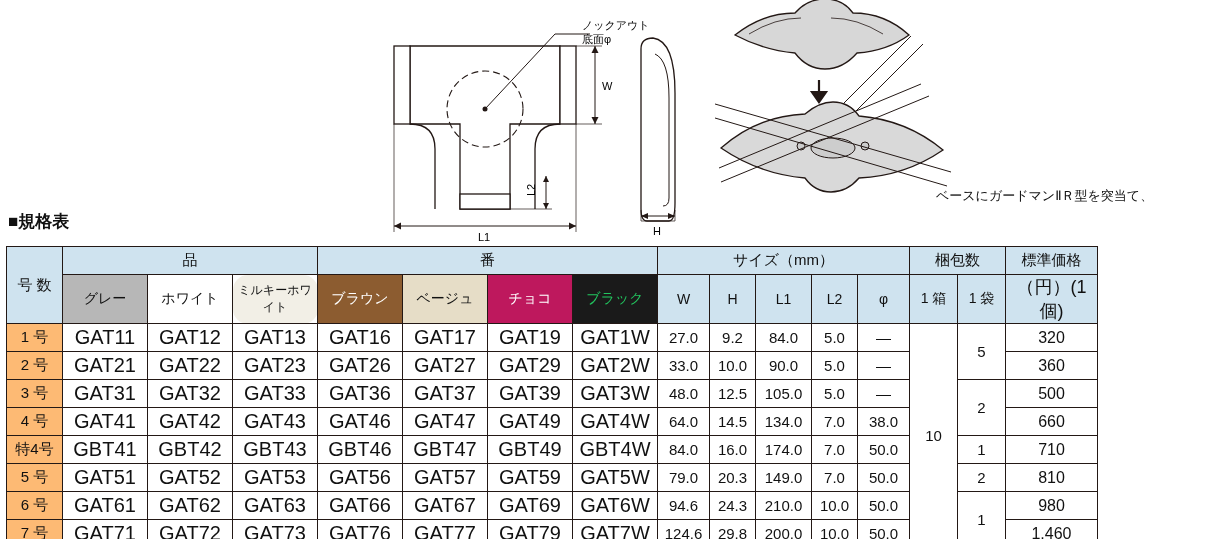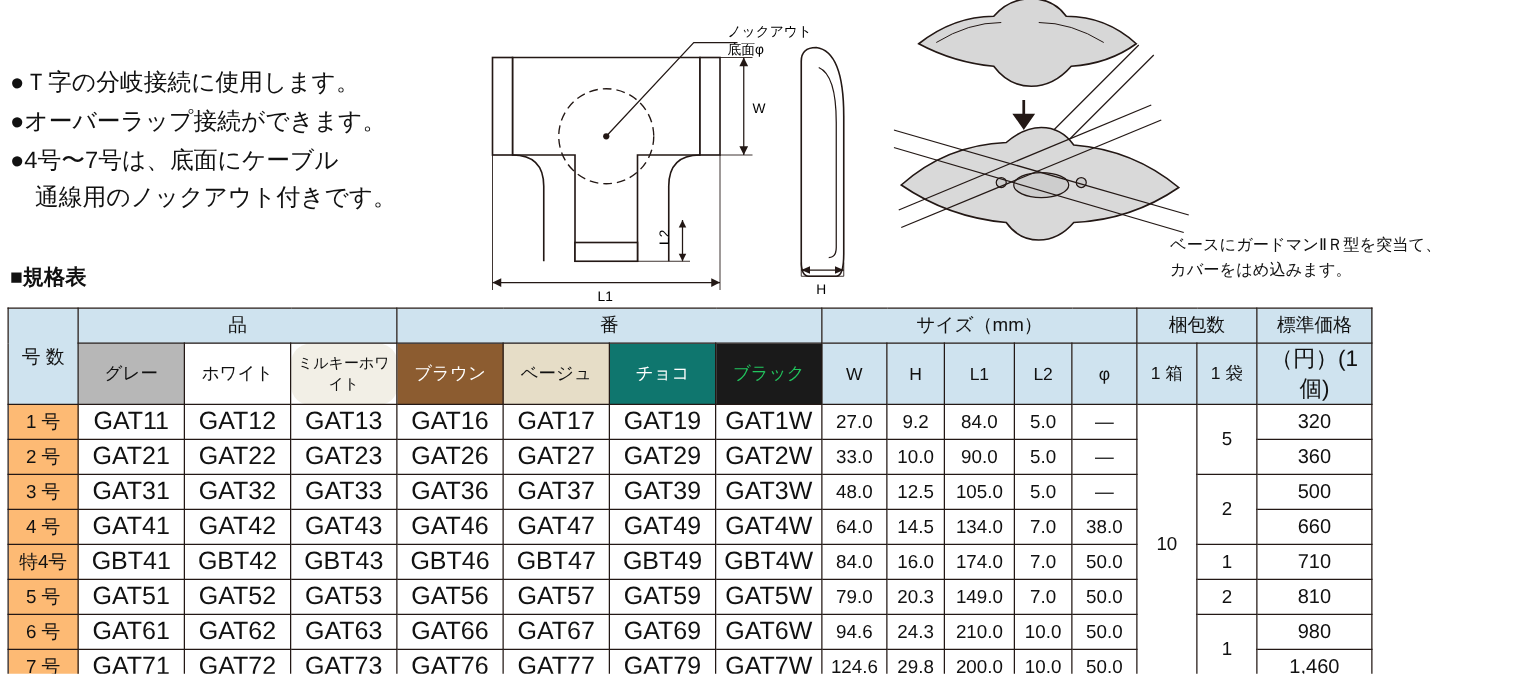--- a/index.html
+++ b/index.html
@@ -52,39 +52,33 @@
     height:28px;
   }
   .hdr { background:#cfe3ef; font-weight:bold; font-size:15px; }
   .hdr2 { background:#cfe3ef; font-weight:bold; font-size:14px; }
   .colorcell { font-size:14px; font-weight:bold; height:26px; }
   .c-gray { background:#b7b7b7; color:#111; }
   .c-white { background:#ffffff; color:#111; }
   .c-milky { background:#f2efe6; color:#111; font-size:12px;border-radius:15px; }
   .c-brown { background:#8c5c30; color:#fff; }
   .c-beige { background:#e6ddc7; color:#111; }
-  .c-choco { background:#0f766e; color:#fff;font-family:Liberation Serif, serif; }
+  .c-choco { background:#be185d; color:#fff;font-family:Liberation Serif, serif; }
   .c-black { background:#1a1a1a; color:#22c55e; }
   .rowhdr { background:#fdba74; font-weight:bold; font-size:15px; width:56px; }
   .code { font-weight:bold; font-size:20px; }
   .num { font-size:15px; }
   .price { font-weight:bold; font-size:16px; }
   .small { font-size:18px; }
 </style>
 </head>
 <body>
 
 <div class="top">
 
-  <div class="bullets">
-    <div class="line">●Ｔ字の分岐接続に使用します。</div>
-    <div class="line">●オーバーラップ接続ができます。</div>
-    <div class="line">●4号〜7号は、底面にケーブル</div>
-    <div class="line indent">通線用のノックアウト付きです。</div>
-  </div>
 
   <div class="heading">■規格表</div>
 
   <svg class="draw" style="left:350px; top:4px;" width="320" height="240">
 
     <path d="M60,42 L60,120 L110,120 L110,205 L160,205 L160,120 L210,120 L210,42 Z" fill="#ffffff" stroke="#231815" stroke-width="1.3"></path>
 
     <path d="M60,120 q25,0 25,25 l0,60" fill="none" stroke="#231815" stroke-width="1.3"></path>
     <path d="M210,120 q-25,0 -25,25 l0,60" fill="none" stroke="#231815" stroke-width="1.3"></path>
 
@@ -150,21 +144,20 @@
     <line x1="0" y1="118" x2="232" y2="186" stroke="#231815" stroke-width="1"></line>
     <line x1="0" y1="104" x2="236" y2="172" stroke="#231815" stroke-width="1"></line>
     <line x1="214" y1="96" x2="6" y2="182" stroke="#231815" stroke-width="1"></line>
     <line x1="206" y1="84" x2="4" y2="168" stroke="#231815" stroke-width="1"></line>
     <line x1="128" y1="104" x2="196" y2="36" stroke="#231815" stroke-width="1"></line>
     <line x1="140" y1="112" x2="208" y2="44" stroke="#231815" stroke-width="1"></line>
   </svg>
 
   <div class="note-right">
     <div>ベースにガードマンⅡＲ型を突当て、</div>
-    <div>カバーをはめ込みます。</div>
   </div>
 </div>
 
 <table class="spec">
   <colgroup>
     <col style="width:56px">
       <col style="width:85px">
       <col style="width:85px">
       <col style="width:85px">
     <col style="width:85px">

